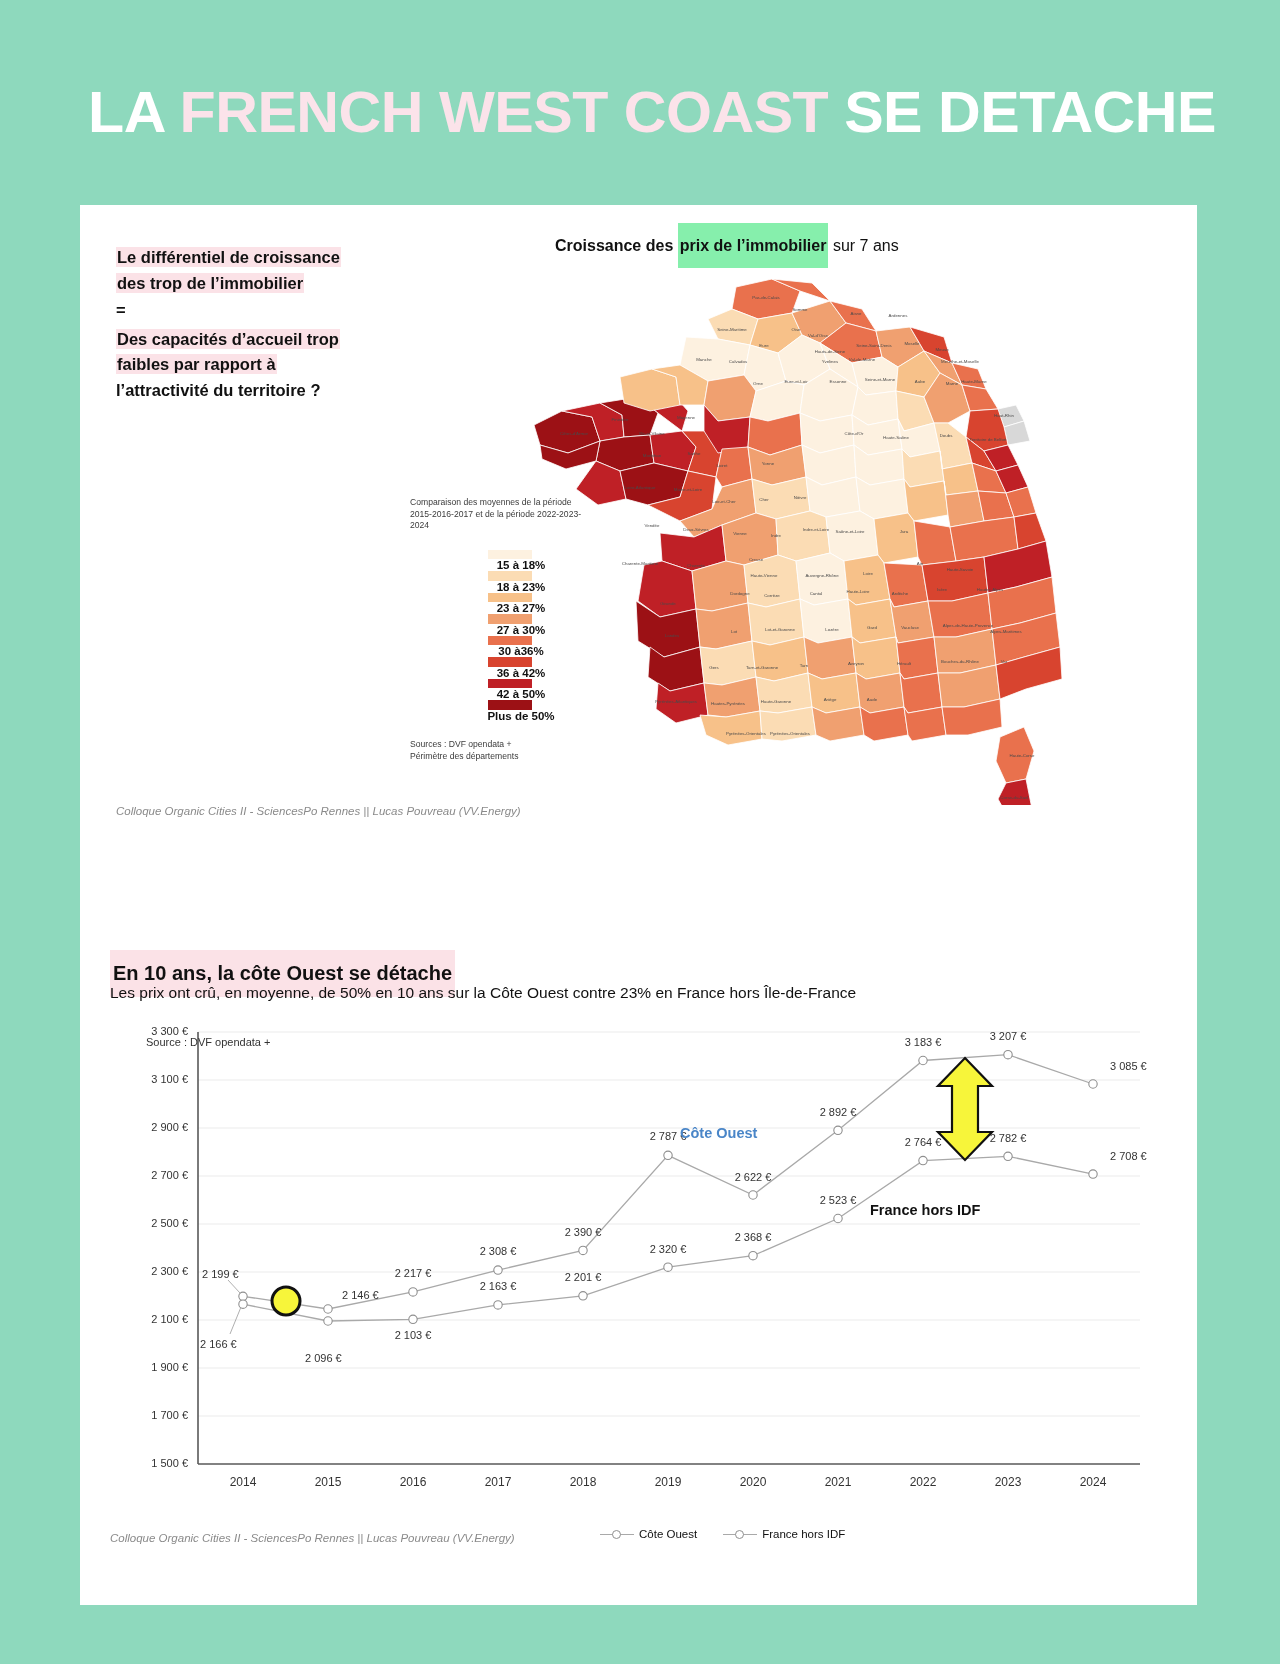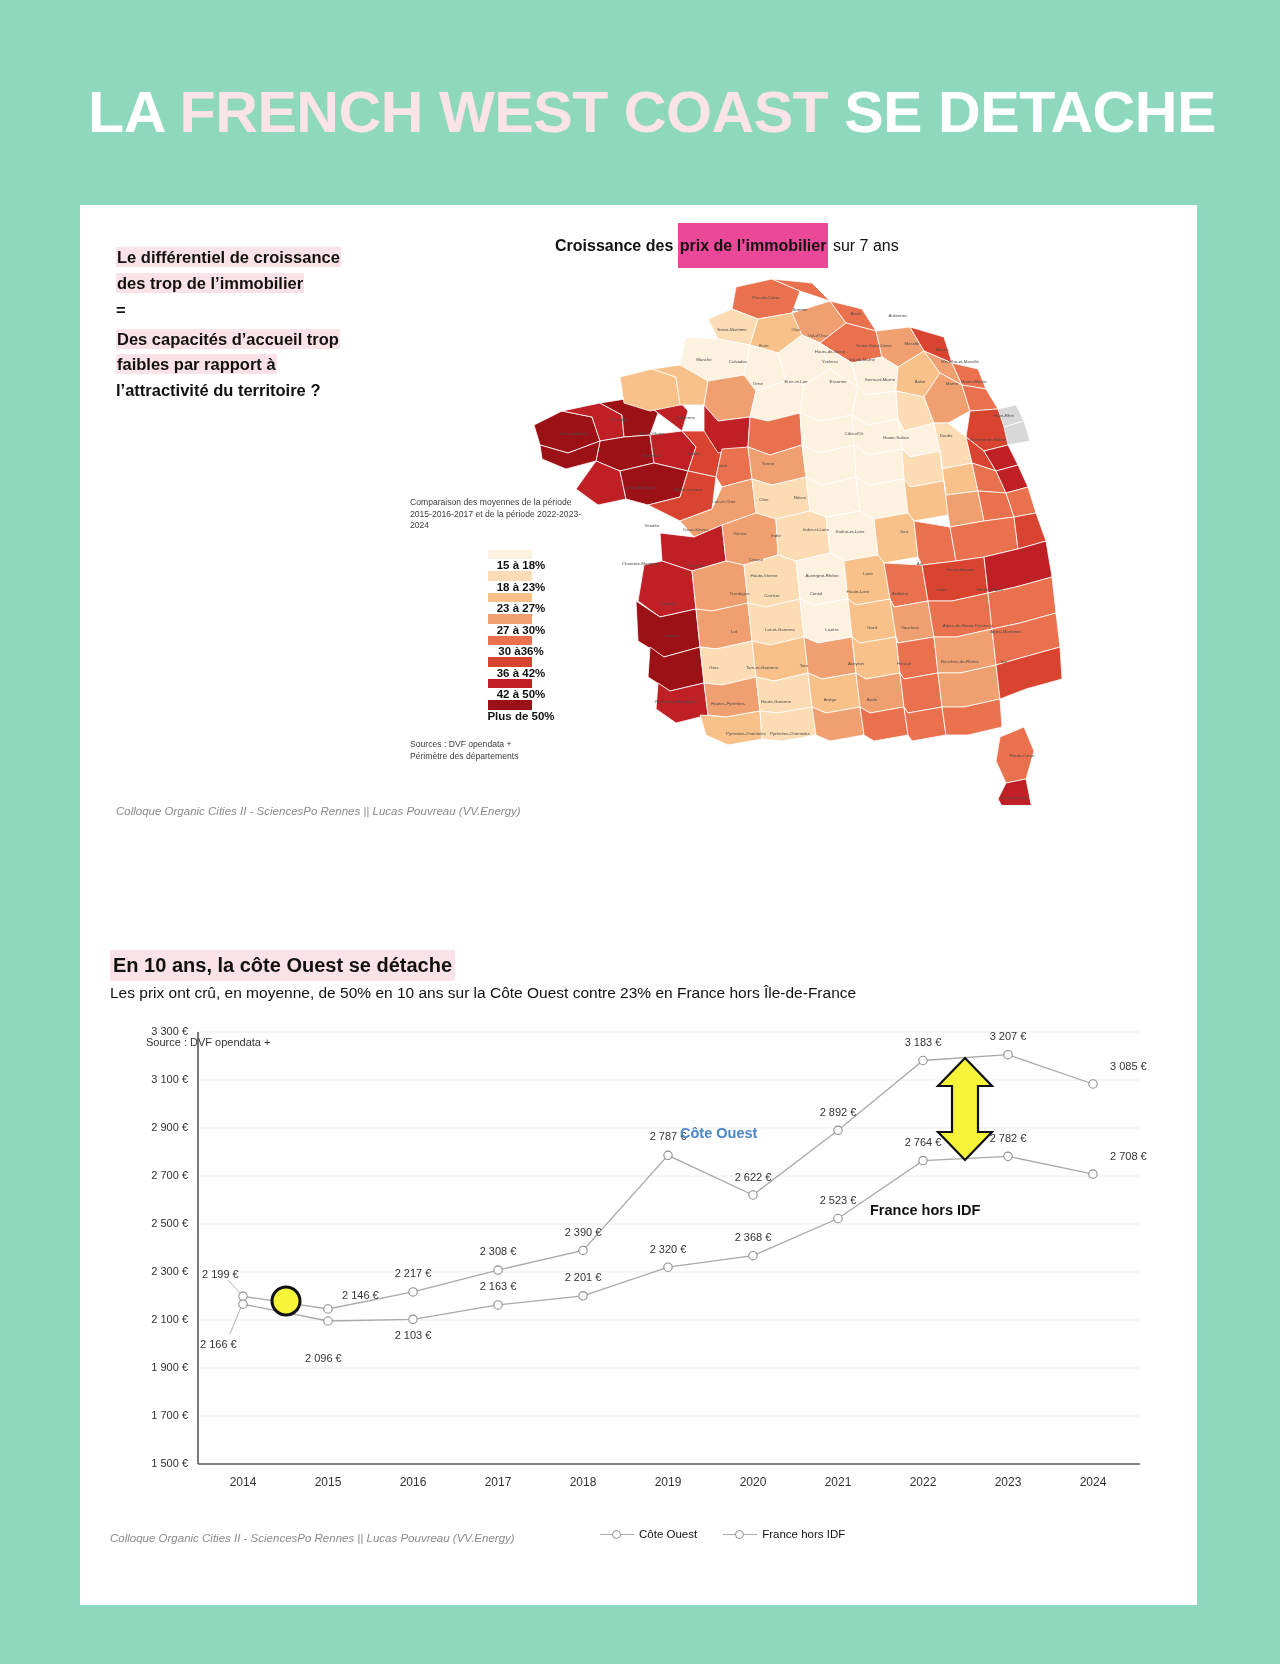--- a/index.html
+++ b/index.html
@@ -46,21 +46,21 @@
     background:#fbe2e7;
     padding:1px 1px;
   }
   .leftblock .eq { display:block; margin:2px 0 3px 0; }
 
   .maptitle {
     position:absolute; left:475px; top:32px;
     font-size:16px; color:#111; white-space:nowrap;
   }
   .maptitle b { font-weight:bold; }
-  .maptitle .hl-or { background:#ec4899; padding:14px 2px; }
+  .maptitle .hl-or { background:#86efac; padding:14px 2px; }
   .maptitle .reg { font-weight:normal; }
 
   
   .mapwrap { position:absolute; left:420px; top:60px; width:580px; height:540px; }
   .mapwrap svg { display:block; }
 
   
   .legend { position:absolute; left:330px; top:292px; width:200px; }
   .legend-cap {
     font-size:8.6px; color:#3b3b3b; line-height:1.35; margin-bottom:18px;
@@ -82,21 +82,21 @@
   .figcap {
     position:absolute; left:0; top:665px; width:1117px;
     text-align:center; font-size:16px; color:#5a5a5a;
   }
 
   
   .card2 { position:absolute; left:0; top:735px; width:1117px; height:640px; }
   .c2-title {
     position:absolute; left:30px; top:10px;
     font-size:20px; font-weight:bold; color:#111;
-    background:#fbe2e7; padding:4px 3px;
+    background:#fbe2e7; padding:12px 3px;
   }
   .c2-sub {
     position:absolute; left:30px; top:44px;
     font-size:15.5px; color:#111;
   }
 
   .plot {
     position:absolute; left:30px; top:78px; width:1055px; height:500px;
   }
   .plot svg { display:block; }

